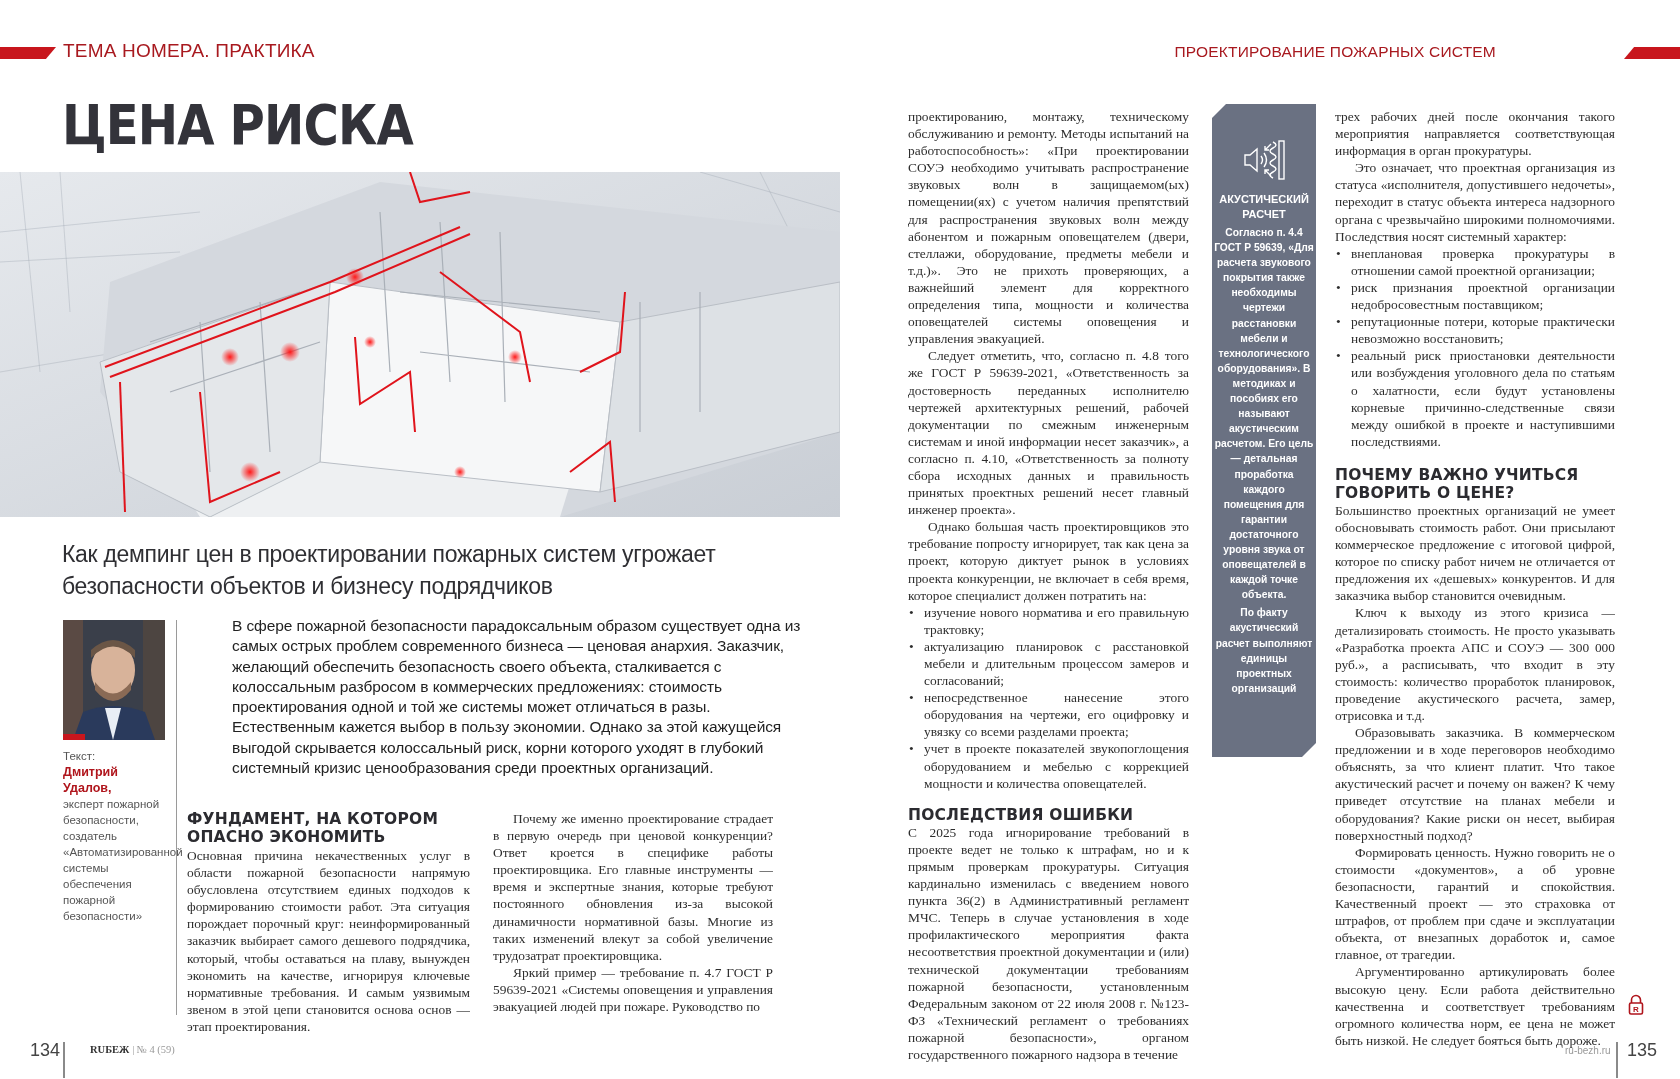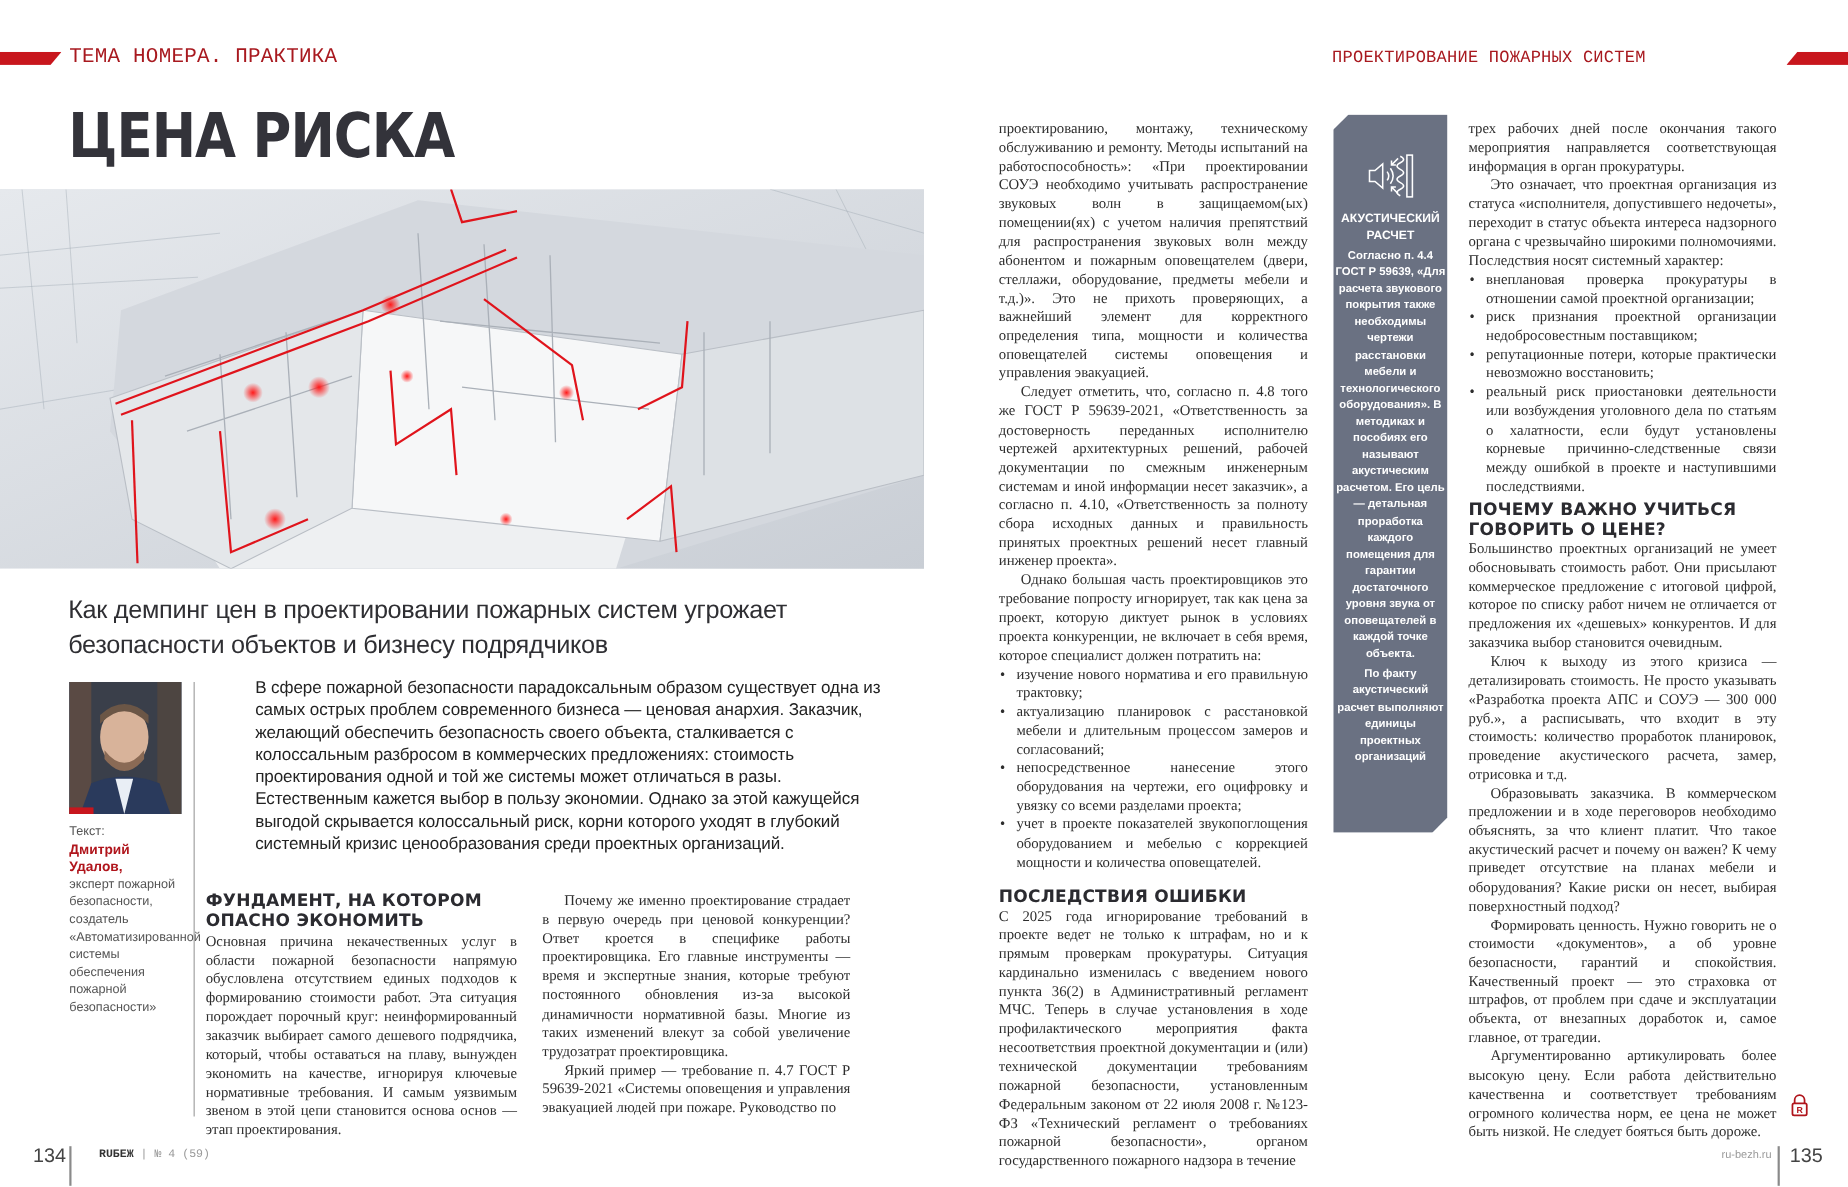--- a/index.html
+++ b/index.html
@@ -7,21 +7,21 @@
     width: 1680px; height: 1079px; position: relative; overflow: hidden;
     background: #ffffff; color: #2a2a2e;
     font-family: "Liberation Serif", serif;
   }
   .abs { position: absolute; }
   
   .hdr-bar-l { left: 0; top: 47px; width: 56px; height: 12px; background: #c8161d;
     clip-path: polygon(0 0, 100% 0, 82% 100%, 0 100%); }
   .hdr-bar-r { right: 0; top: 47px; width: 56px; height: 12px; background: #c8161d;
     clip-path: polygon(18% 0, 100% 0, 100% 100%, 0 100%); }
-  .hdr-text { font-family: Liberation Mono, monospace; color: #a8191f; font-size: 19px; letter-spacing: 0.2px; white-space: nowrap; text-align: center; }
+  .hdr-text { font-family: Liberation Sans, sans-serif; color: #a8191f; font-size: 19px; letter-spacing: 0.2px; white-space: nowrap; text-align: center; }
   .hdr-text.l { left: 63px; top: 40px; }
   .hdr-text.r { right: 184px; top: 43px; font-size: 15.5px; }
 
   .title { left: 62px; top: 92px; font-family: "DejaVu Sans", sans-serif; font-weight: bold;
     font-size: 56px; color: #33333a; letter-spacing: -1px; transform: scaleX(0.86); transform-origin: left top; white-space: nowrap; }
 
   .hero { left: 0; top: 172px; width: 840px; height: 345px; background: linear-gradient(135deg,#dfe3e8,#f3f4f6 40%,#cdd2d8); overflow: hidden; }
 
   .lead { left: 62px; top: 538px; width: 720px; font-family: "Liberation Sans", sans-serif; font-size: 23px; line-height: 32px; color: #2f2f33; letter-spacing: -0.3px; }
 
@@ -51,21 +51,21 @@
     clip-path: polygon(14px 0, 100% 0, 100% calc(100% - 14px), calc(100% - 14px) 100%, 0 100%, 0 14px);
     color: #fff; font-family: "Liberation Sans", sans-serif; text-align: center; }
   .sidebar .icon { display:block; margin: 34px auto 10px; width: 46px; height: 44px; }
   .sidebar .stitle { font-weight: bold; font-size: 11px; line-height: 15px; margin-bottom: 3px; }
   .sidebar .stext { font-weight: bold; font-size: 10.3px; line-height: 15.1px; padding: 0 2px; }
   .sidebar .stext p { margin: 0 0 3px; }
 
   .foot-num { font-family: "Liberation Sans", sans-serif; font-size: 18px; color: #444; }
   .foot-l-num { left: 30px; top: 1040px; }
   .foot-l-rule { left: 63px; top: 1042px; width: 2px; height: 36px; background: #8a8a8a; }
-  .foot-mag { left: 74px; top: 1044px; font-family: Liberation Mono, monospace; font-size: 10.5px; color: #999; white-space: nowrap; padding-left: 16px; }
+  .foot-mag { left: 74px; top: 1044px; font-family: Liberation Serif, serif; font-size: 10.5px; color: #999; white-space: nowrap; padding-left: 16px; }
   .foot-mag b { color: #333; }
   .foot-r-site { left: 1565px; top: 1045px; font-family: "Liberation Sans", sans-serif; font-size: 10px; color: #999; }
   .foot-r-rule { left: 1616px; top: 1042px; width: 2px; height: 36px; background: #8a8a8a; }
   .foot-r-num { left: 1627px; top: 1040px; }
   .lock { left: 1628px; top: 994px; width: 16px; height: 22px; }
 </style>
 </head>
 <body>
 
 <div class="abs hdr-bar-l"></div>
@@ -203,21 +203,21 @@
   <div class="body">
     <p class="noind">трех рабочих дней после окончания такого мероприятия направляется соответствующая информация в орган прокуратуры.</p>
     <p>Это означает, что проектная организация из статуса «исполнителя, допустившего недочеты», переходит в статус объекта интереса надзорного органа с чрезвычайно широкими полномочиями. Последствия носят системный характер:</p>
     <ul>
       <li>внеплановая проверка прокуратуры в отношении самой проектной организации;</li>
       <li>риск признания проектной организации недобросовестным поставщиком;</li>
       <li>репутационные потери, которые практически невозможно восстановить;</li>
       <li>реальный риск приостановки деятельности или возбуждения уголовного дела по статьям о халатности, если будут установлены корневые причинно-следственные связи между ошибкой в проекте и наступившими последствиями.</li>
     </ul>
   </div>
-  <div class="h2" style="margin-top:4px">ПОЧЕМУ ВАЖНО УЧИТЬСЯ ГОВОРИТЬ О ЦЕНЕ?</div>
+  <div class="h2" style="margin-top:16px">ПОЧЕМУ ВАЖНО УЧИТЬСЯ ГОВОРИТЬ О ЦЕНЕ?</div>
   <div class="body">
     <p class="noind">Большинство проектных организаций не умеет обосновывать стоимость работ. Они присылают коммерческое предложение с итоговой цифрой, которое по списку работ ничем не отличается от предложения их «дешевых» конкурентов. И для заказчика выбор становится очевидным.</p>
     <p>Ключ к выходу из этого кризиса — детализировать стоимость. Не просто указывать «Разработка проекта АПС и СОУЭ — 300 000 руб.», а расписывать, что входит в эту стоимость: количество проработок планировок, проведение акустического расчета, замер, отрисовка и т.д.</p>
     <p>Образовывать заказчика. В коммерческом предложении и в ходе переговоров необходимо объяснять, за что клиент платит. Что такое акустический расчет и почему он важен? К чему приведет отсутствие на планах мебели и оборудования? Какие риски он несет, выбирая поверхностный подход?</p>
     <p>Формировать ценность. Нужно говорить не о стоимости «документов», а об уровне безопасности, гарантий и спокойствия. Качественный проект — это страховка от штрафов, от проблем при сдаче и эксплуатации объекта, от внезапных доработок и, самое главное, от трагедии.</p>
     <p>Аргументированно артикулировать более высокую цену. Если работа действительно качественна и соответствует требованиям огромного количества норм, ее цена не может быть низкой. Не следует бояться быть дороже.</p>
   </div>
 </div>
 
 <svg class="abs lock" viewBox="0 0 16 22">

